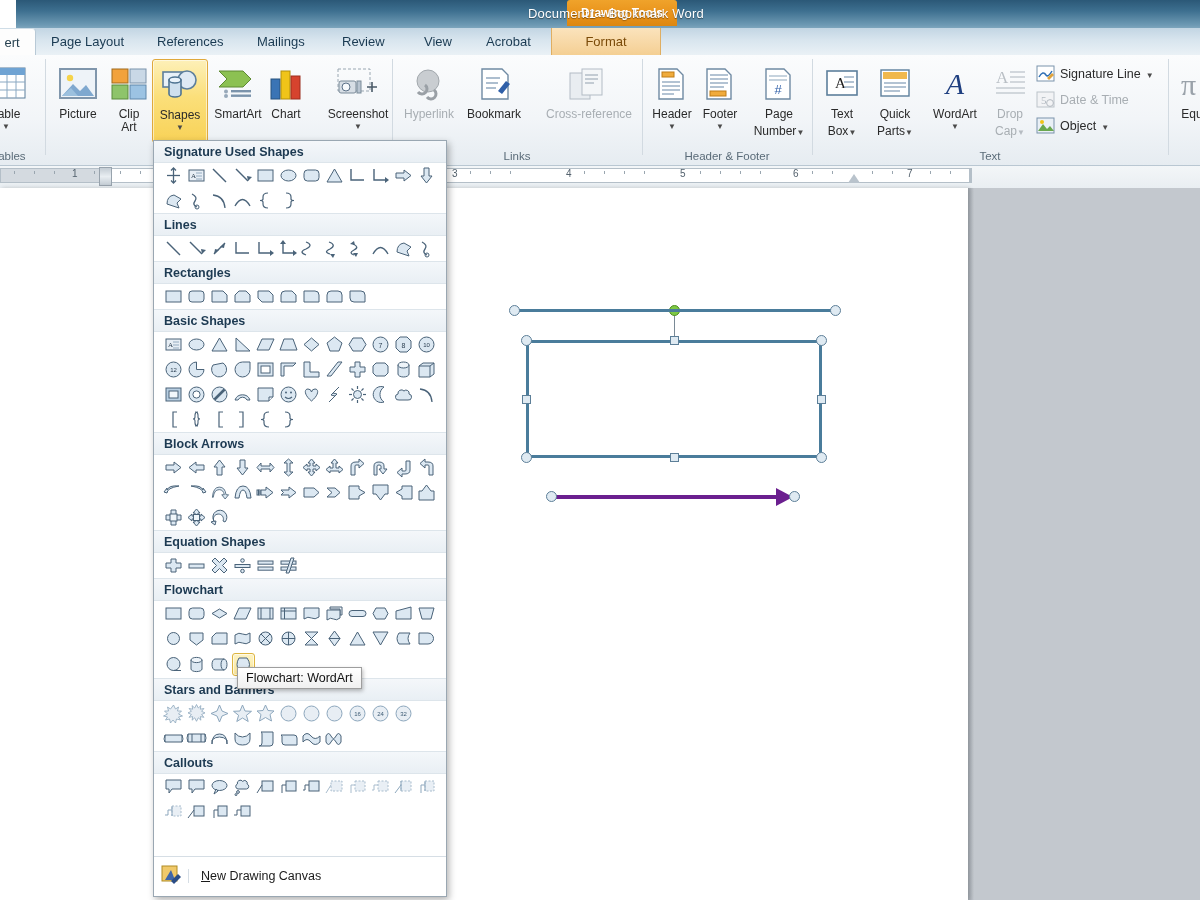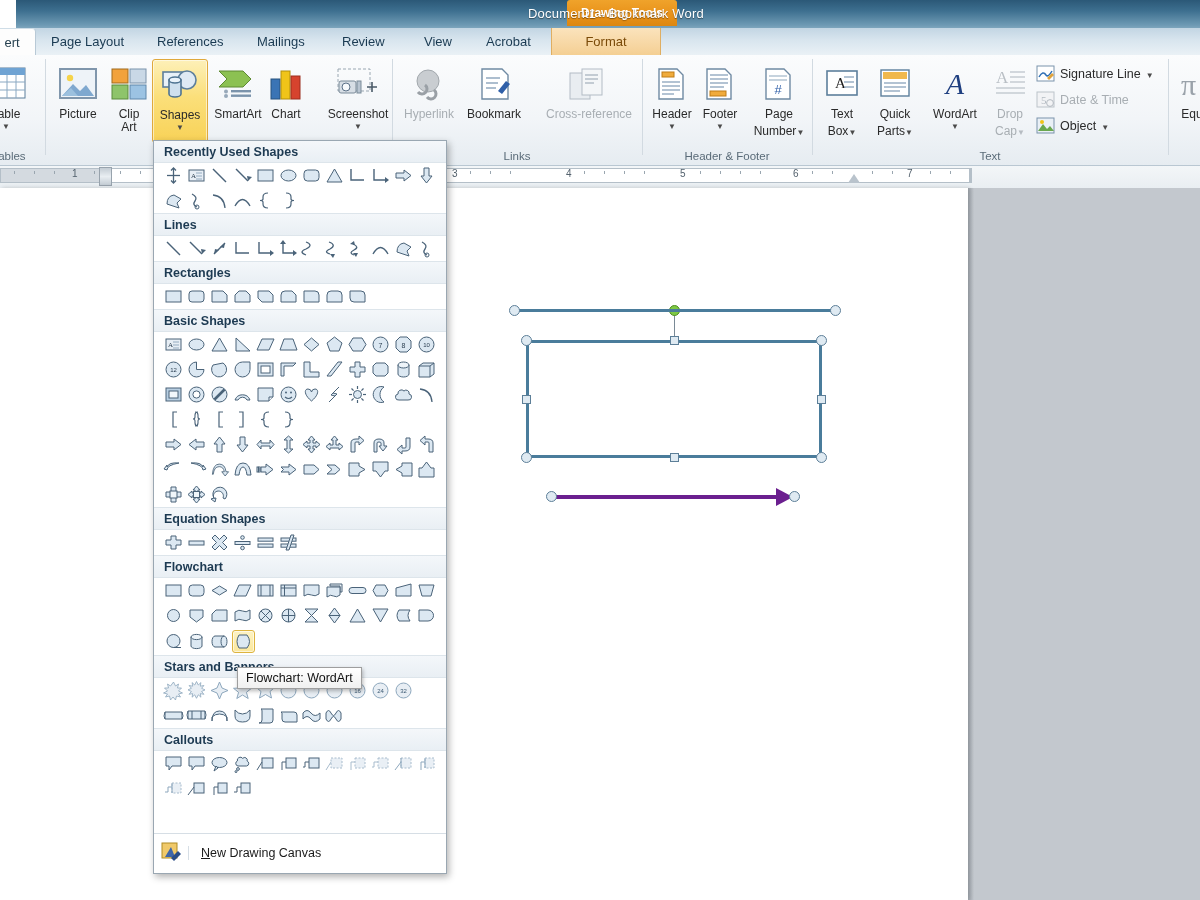--- a/index.html
+++ b/index.html
@@ -545,21 +545,21 @@
       <div class="arrowline" style="left:556px;top:307px;width:224px;"></div>
       <div class="arrowhead" style="left:776px;top:300px;"></div>
       <div class="hndl circ" style="left:546px;top:303px;"></div>
       <div class="hndl circ" style="left:789px;top:303px;"></div>
     </div>
     <div class="pageedge"></div>
   </div>
 
   <div class="dropdown">
 
-    <div class="sec-head first">Recently Used Shapes</div>
+    <div class="sec-head first">Signature Used Shapes</div>
     <div class="shrow">
       <span class="sh"><svg viewBox="0 0 21 21">
             <g stroke="#4a6379" stroke-width="1.3" fill="none">
               <path d="M10.5 3 v15"></path>
               <path d="M4 10.5 h13"></path>
               <path d="M8 5.5 l2.5-2.5 2.5 2.5"></path>
               <path d="M8 15.5 l2.5 2.5 2.5-2.5"></path>
             </g>
           </svg></span><span class="sh"><svg viewBox="0 0 21 21">
             <rect x="3" y="5" width="15" height="11" fill="#e7eef5" stroke="#4a6379"></rect>
@@ -794,20 +794,21 @@
             <path d="M14 3 h-4 v15 h4" fill="none" stroke="#4a6379" stroke-width="1.2"></path>
           </svg></span><span class="sh"><svg viewBox="0 0 21 21">
             <path d="M7 3 h4 v15 h-4" fill="none" stroke="#4a6379" stroke-width="1.2"></path>
           </svg></span><span class="sh"><svg viewBox="0 0 21 21">
             <path d="M14 3 q-5 0 -5 4 v2 q0 1.5 -3 1.5 q3 0 3 1.5 v2 q0 4 5 4" fill="none" stroke="#4a6379" stroke-width="1.2"></path>
           </svg></span><span class="sh"><svg viewBox="0 0 21 21">
             <path d="M7 3 q5 0 5 4 v2 q0 1.5 3 1.5 q-3 0 -3 1.5 v2 q0 4 -5 4" fill="none" stroke="#4a6379" stroke-width="1.2"></path>
           </svg></span>
     </div>
 
+    <div class="sec-head">Block Arrows</div>
     <div class="shrow">
       <span class="sh"><svg viewBox="0 0 21 21">
             <path d="M3 8 h8 V5 l7 5.5 -7 5.5 v-3 H3 Z" fill="#dce8f2" stroke="#4a6379"></path>
           </svg></span><span class="sh"><svg viewBox="0 0 21 21">
             <path d="M18 8 h-8 V5 l-7 5.5 7 5.5 v-3 h8 Z" fill="#dce8f2" stroke="#4a6379"></path>
           </svg></span><span class="sh"><svg viewBox="0 0 21 21">
             <path d="M8 18 v-8 H5 l5.5-7 5.5 7 h-3 v8 Z" fill="#dce8f2" stroke="#4a6379"></path>
           </svg></span><span class="sh"><svg viewBox="0 0 21 21">
             <path d="M8 3 h5 v8 h3 l-5.5 7 -5.5 -7 h3 Z" fill="#dce8f2" stroke="#4a6379"></path>
           </svg></span><span class="sh"><svg viewBox="0 0 21 21">

